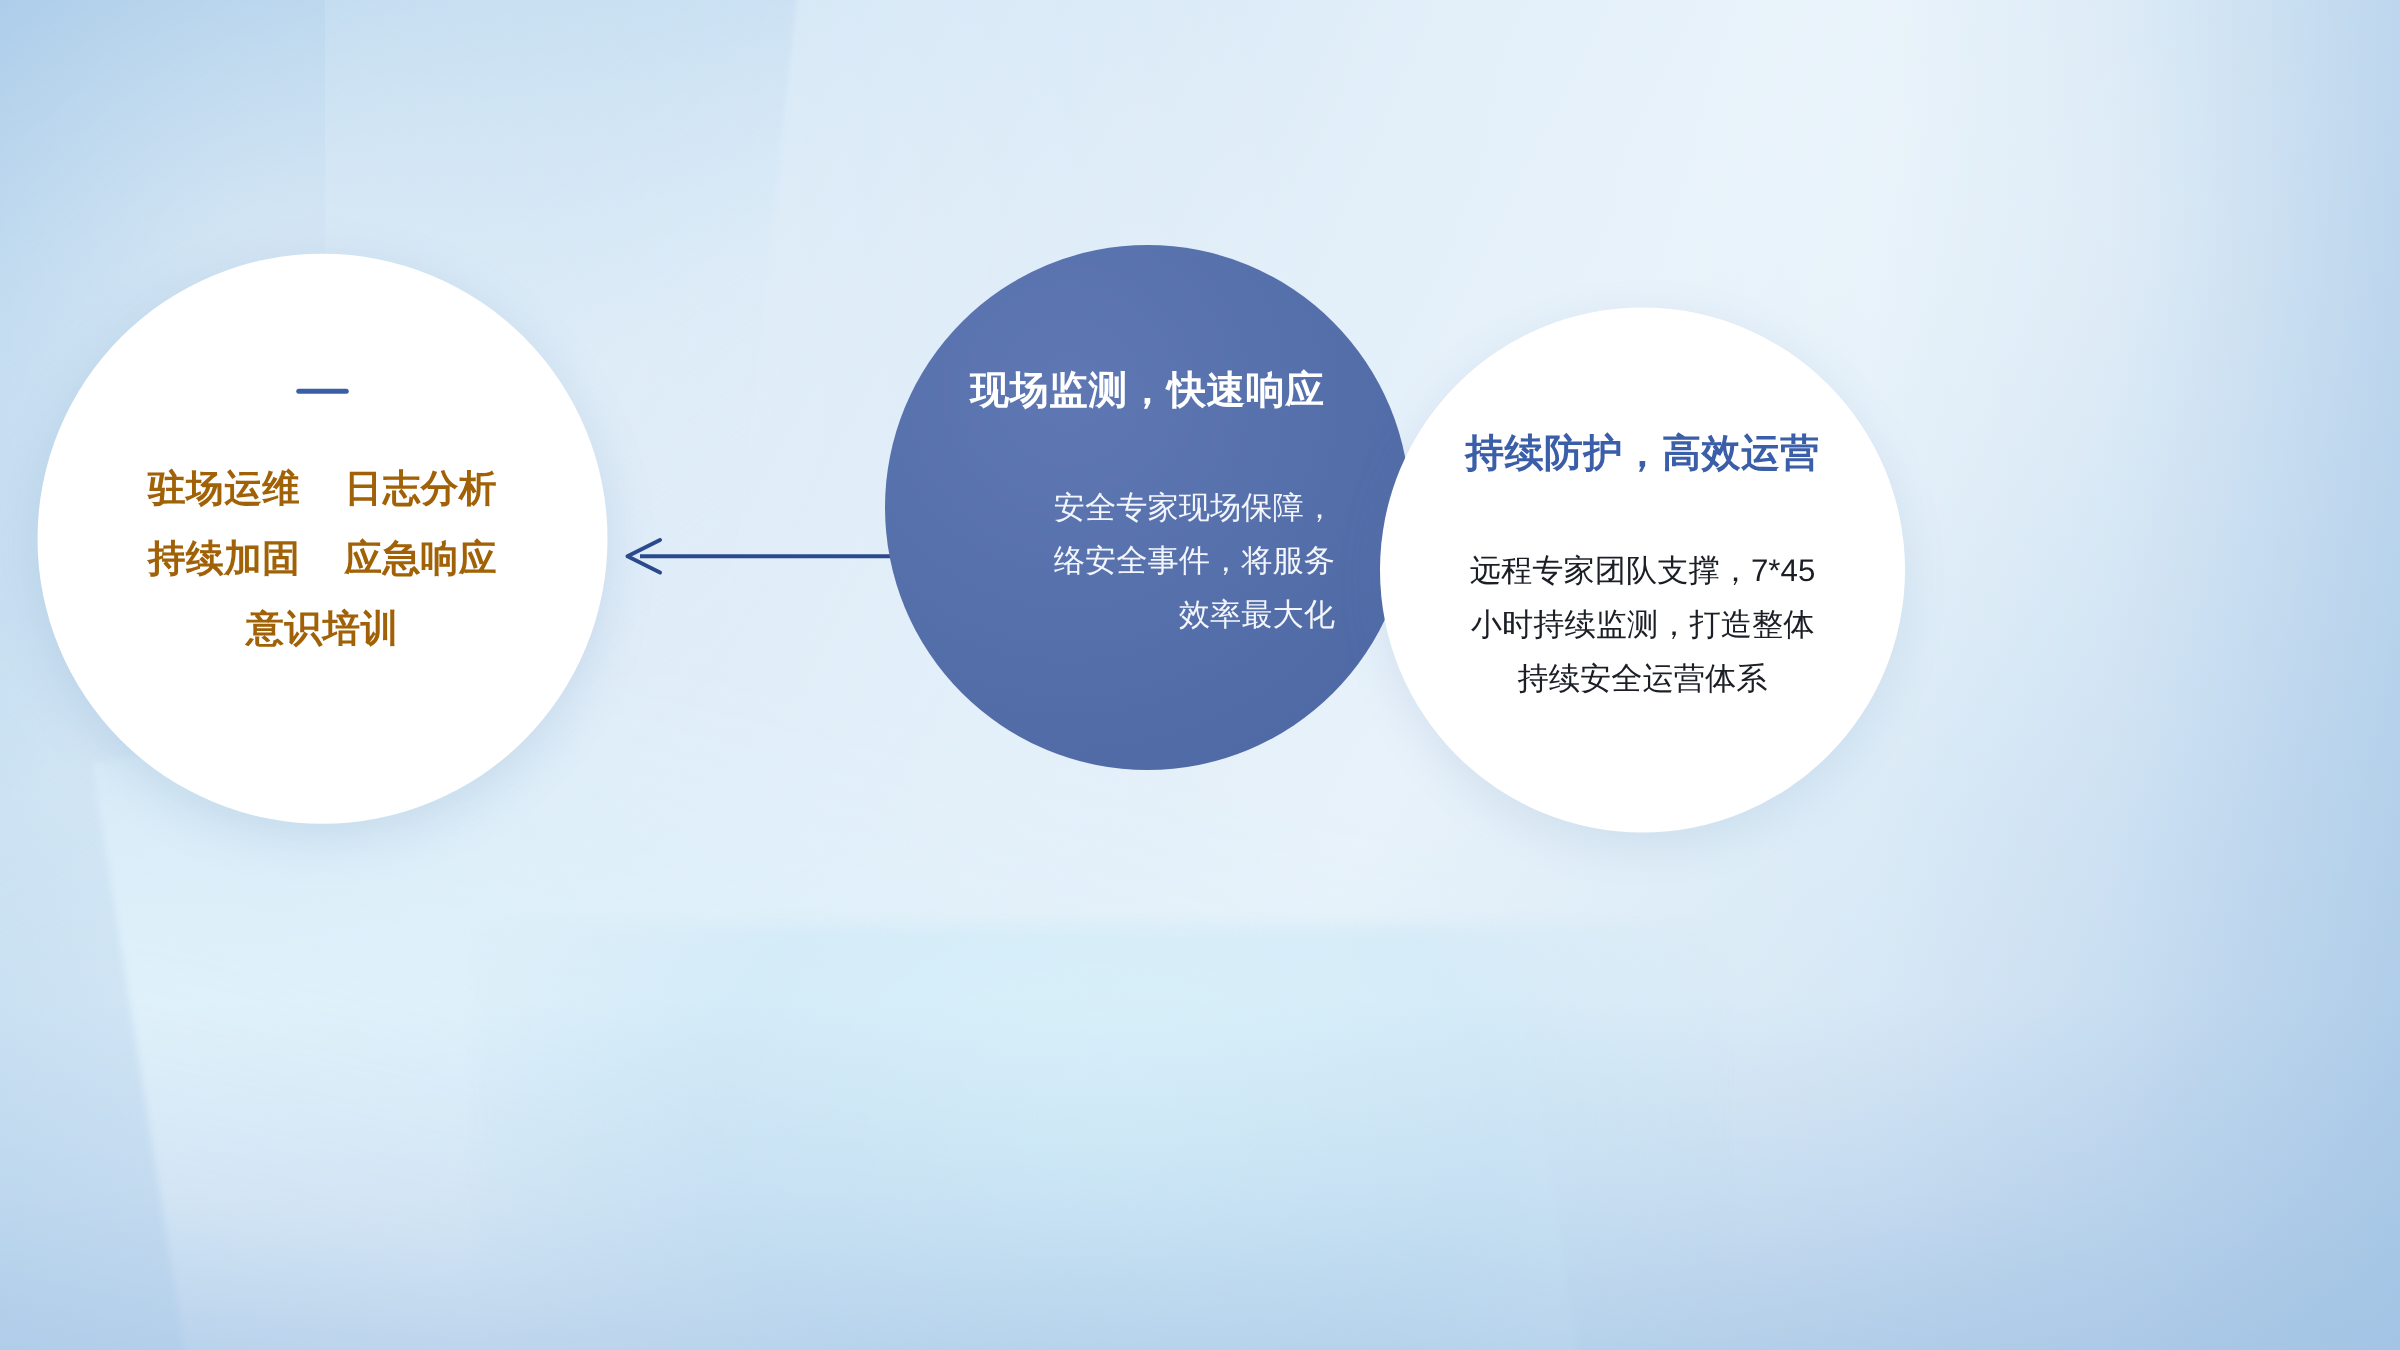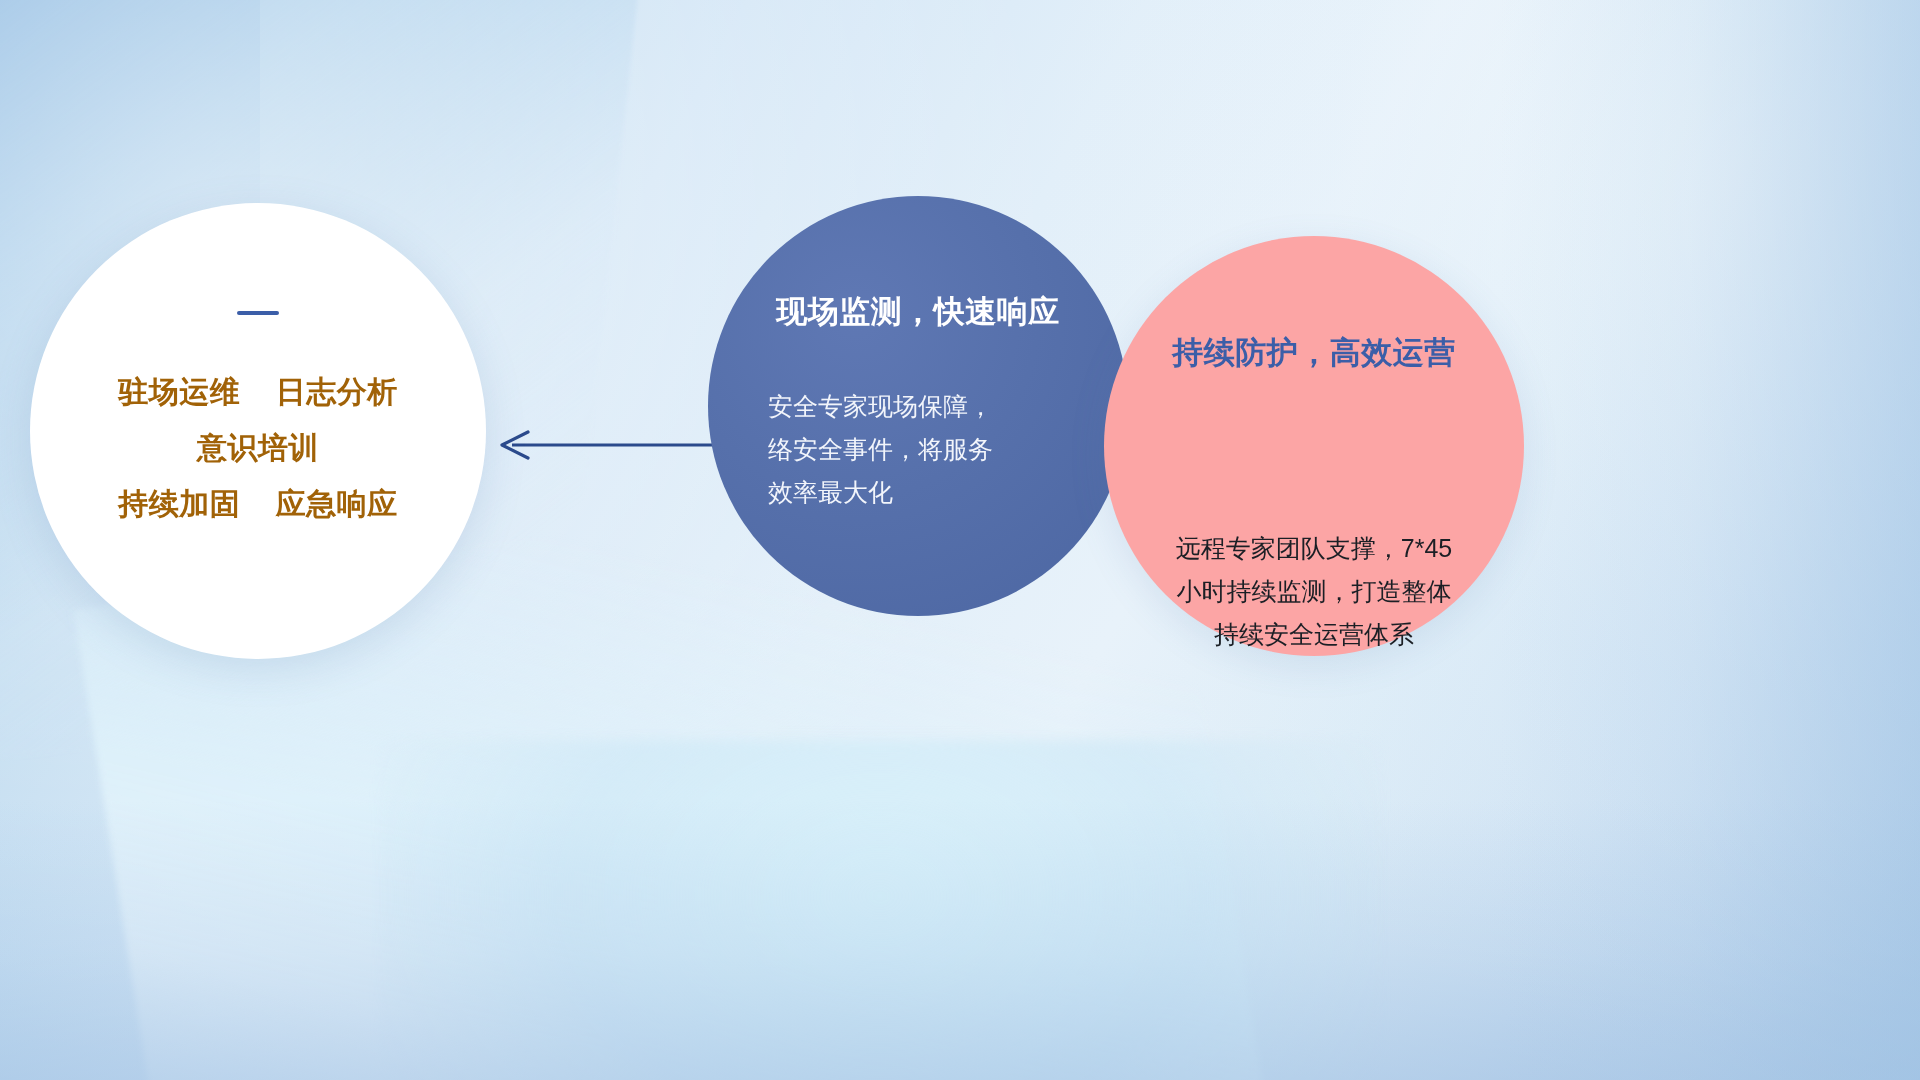--- a/index.html
+++ b/index.html
@@ -201,34 +201,34 @@
     font-weight: bold;
     font-size: 31px;
     letter-spacing: 0.5px;
     white-space: nowrap;
     margin-bottom: 42px;
   }
   #circle-mid .body {
     color: #f2f5fb;
     font-size: 25px;
     line-height: 43px;
-    text-align: left;
+    text-align: right;
     width: 300px;
   }
 
   
   #circle-right {
     left: 1104px;
-    top: 236px;
+    top: 246px;
     width: 420px;
     height: 420px;
-    background: #fca5a5;
+    background: #ffffff;
     box-shadow: 0 10px 36px rgba(90,130,175,0.14);
     z-index: 3;
-    justify-content: space-between;
+    justify-content: flex-start;
     padding-top: 96px;
   }
   #circle-right .heading {
     color: #3b5ea8;
     font-weight: bold;
     font-size: 31px;
     letter-spacing: 0.5px;
     white-space: nowrap;
     margin-bottom: 42px;
   }
@@ -257,22 +257,22 @@
 
   <svg class="connector" viewBox="0 0 280 90">
     <line x1="270" y1="45" x2="42" y2="45" stroke="#2b4a8c" stroke-width="3.2"></line>
     <polyline points="58,32 32,45 58,58" fill="none" stroke="#2b4a8c" stroke-width="3.2" stroke-linecap="round" stroke-linejoin="round"></polyline>
   </svg>
 
   <div class="circle" id="circle-left">
     <div class="dash"></div>
     <div class="left-lines">
       <div class="lrow">驻场运维    日志分析</div>
+      <div class="lrow">持续加固    应急响应</div>
       <div class="lrow">意识培训</div>
-      <div class="lrow">持续加固    应急响应</div>
     </div>
   </div>
 
   <div class="circle" id="circle-mid">
     <div class="heading">现场监测，快速响应</div>
     <div class="body">
       <div>安全专家现场保障，</div>
       <div>络安全事件，将服务</div>
       <div>效率最大化</div>
     </div>

